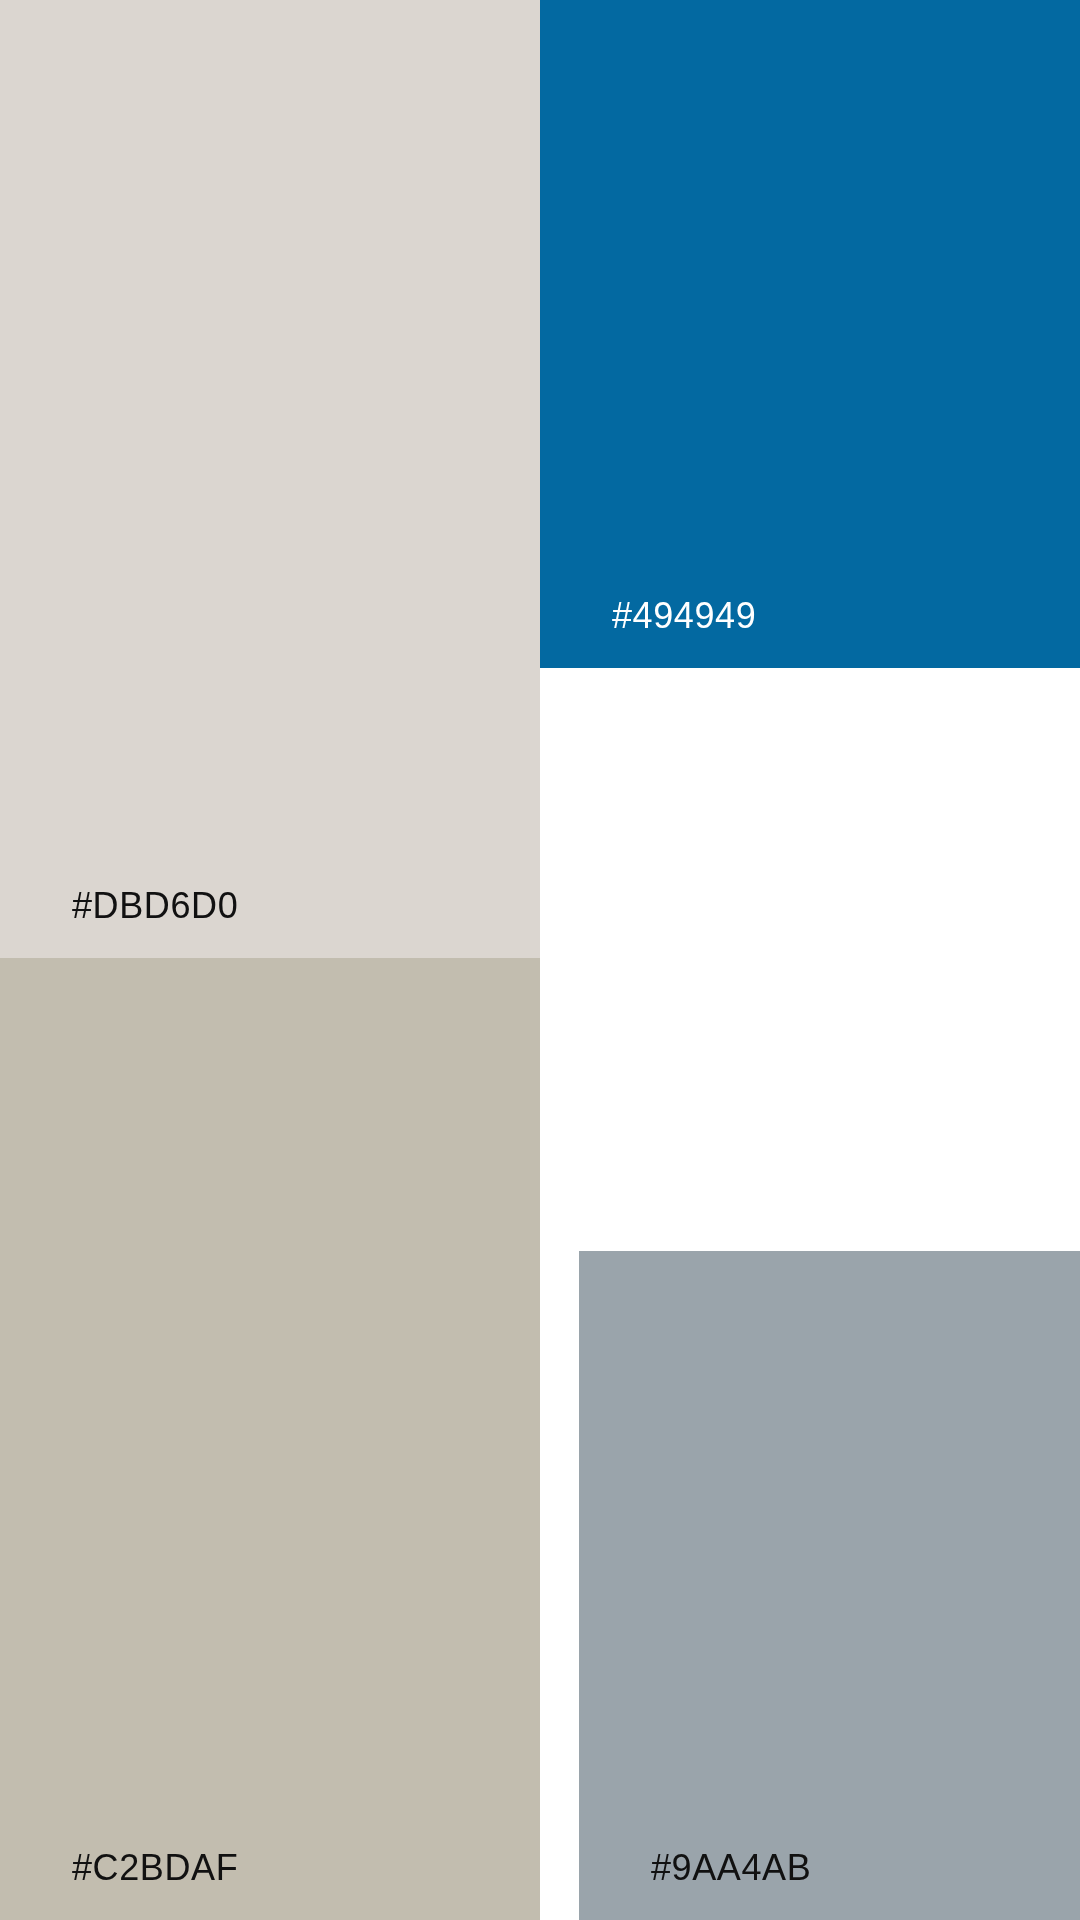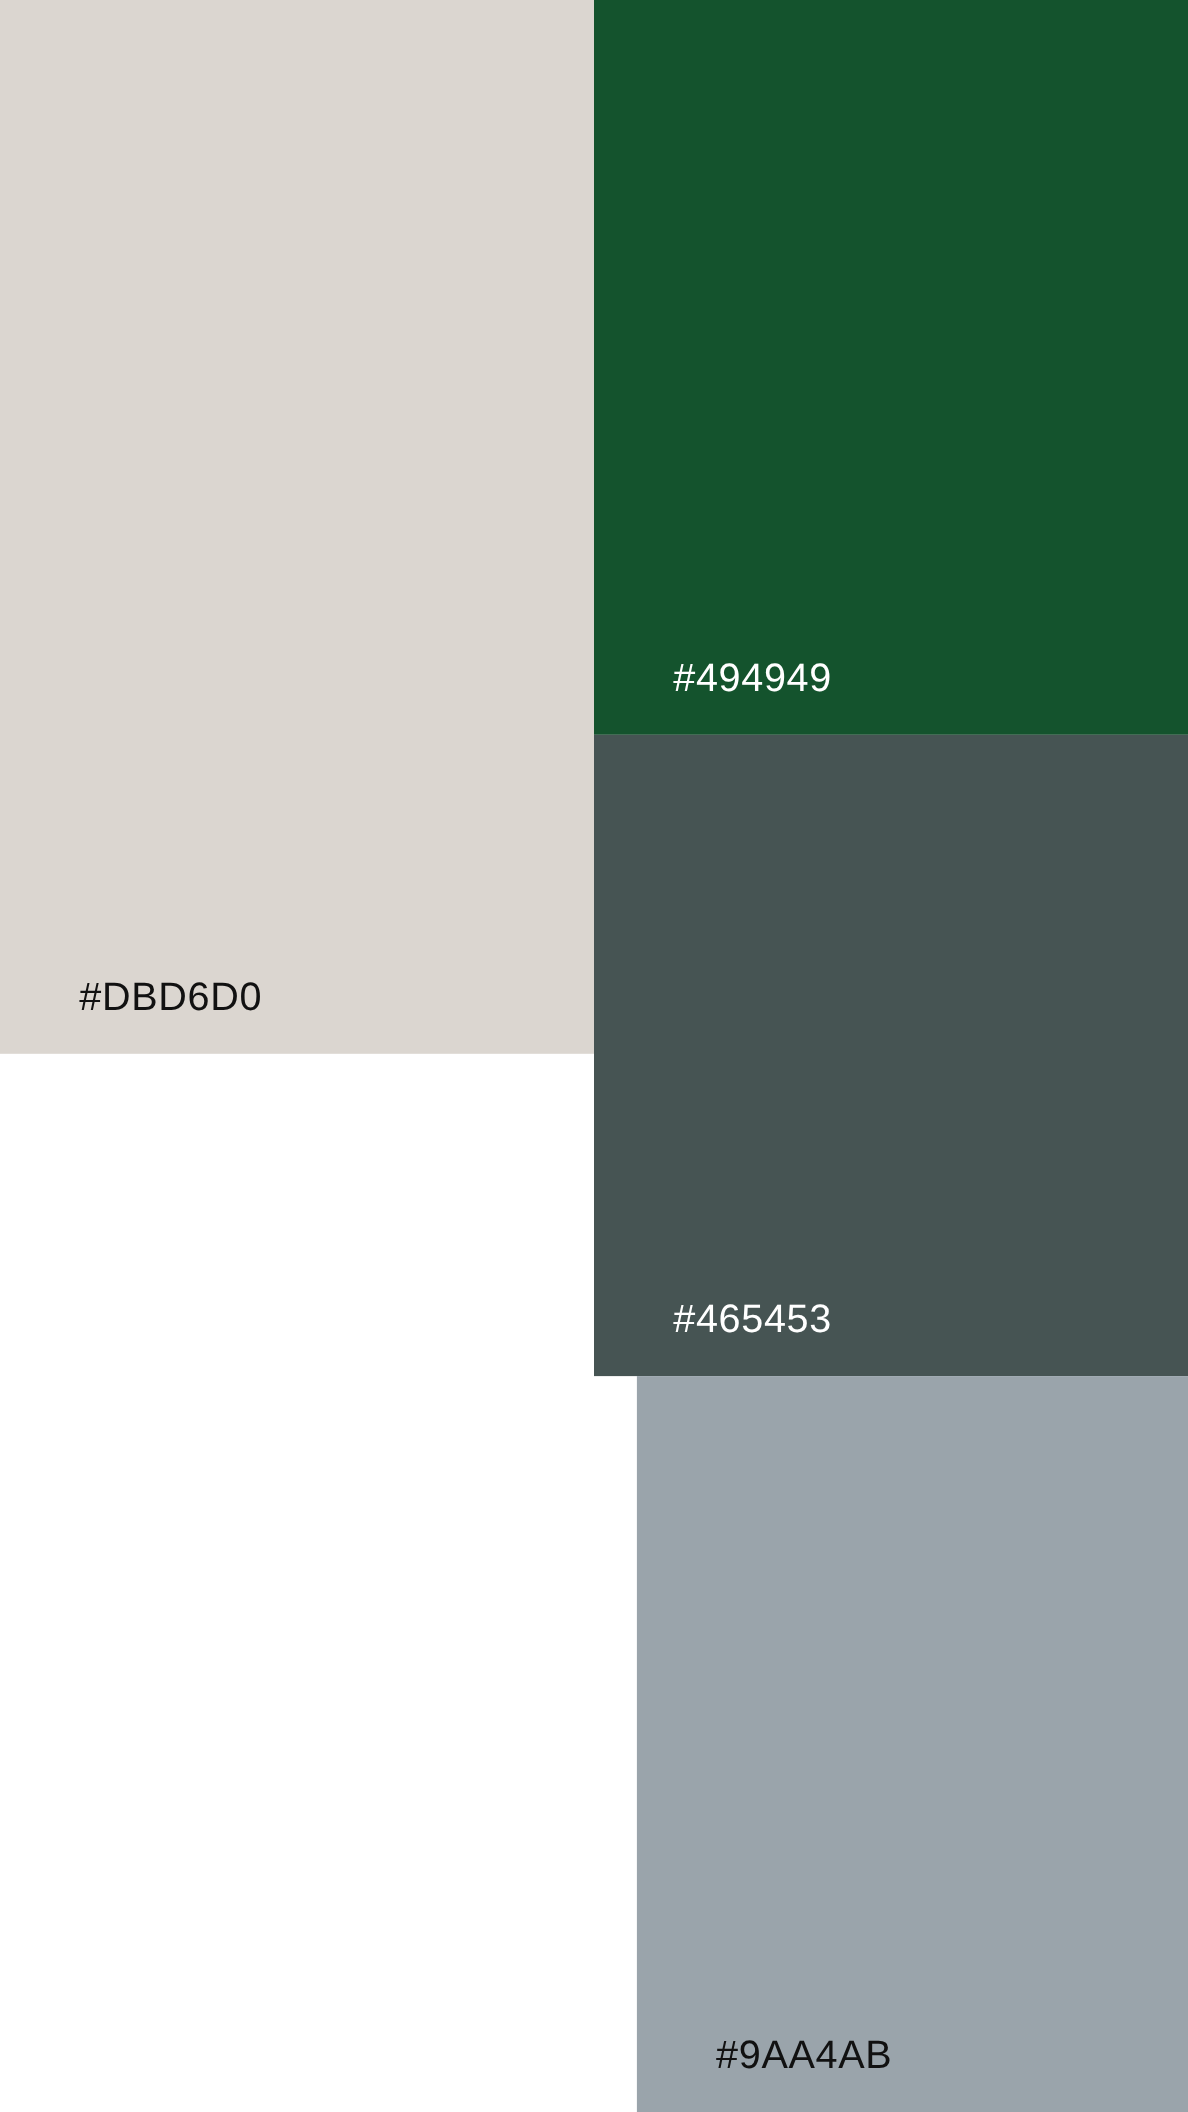--- a/index.html
+++ b/index.html
@@ -52,25 +52,25 @@
   .label-light { color: #ffffff; }
 </style>
 </head>
 <body>
 
 <div id="palette">
   <div class="palette-column" id="column-left">
       <div class="swatch" style="top: 0px; height: 958px; background: rgb(219, 214, 208);">
         <span class="swatch-label label-dark" style="color: rgb(17, 17, 17);">#DBD6D0</span>
       </div>
+      <div class="swatch" style="top: 958px; height: 962px; background: rgb(194, 189, 175);">
+        <span class="swatch-label label-dark" style="color: rgb(17, 17, 17);">#C2BDAF</span>
+      </div>
     </div>
   <div class="palette-column" id="column-right">
-      <div class="swatch" style="top: 0px; height: 668px; background: #14532d;">
+      <div class="swatch" style="top: 0px; height: 668px; background: #0369a1;">
         <span class="swatch-label label-light" style="color: rgb(255, 255, 255);">#494949</span>
-      </div>
-      <div class="swatch" style="top: 668px; height: 583px; background: rgb(70, 84, 83);">
-        <span class="swatch-label label-light" style="color: rgb(255, 255, 255);">#465453</span>
       </div>
       <div class="swatch" style="top: 1251px; height: 669px; background: rgb(154, 164, 171); margin-left: 39px;">
         <span class="swatch-label label-dark" style="color: rgb(17, 17, 17);">#9AA4AB</span>
       </div>
     </div>
 </div>
 
 </body></html>

